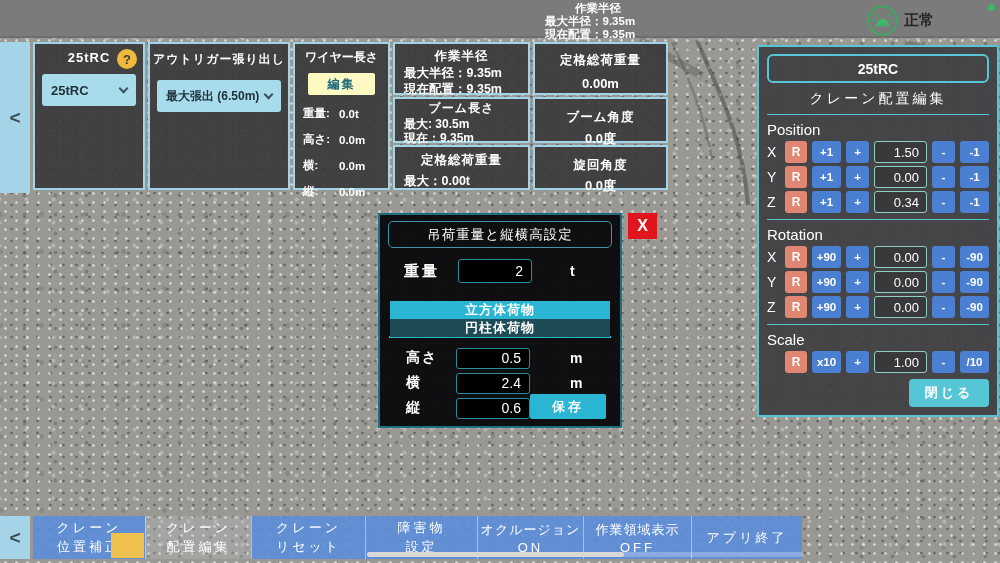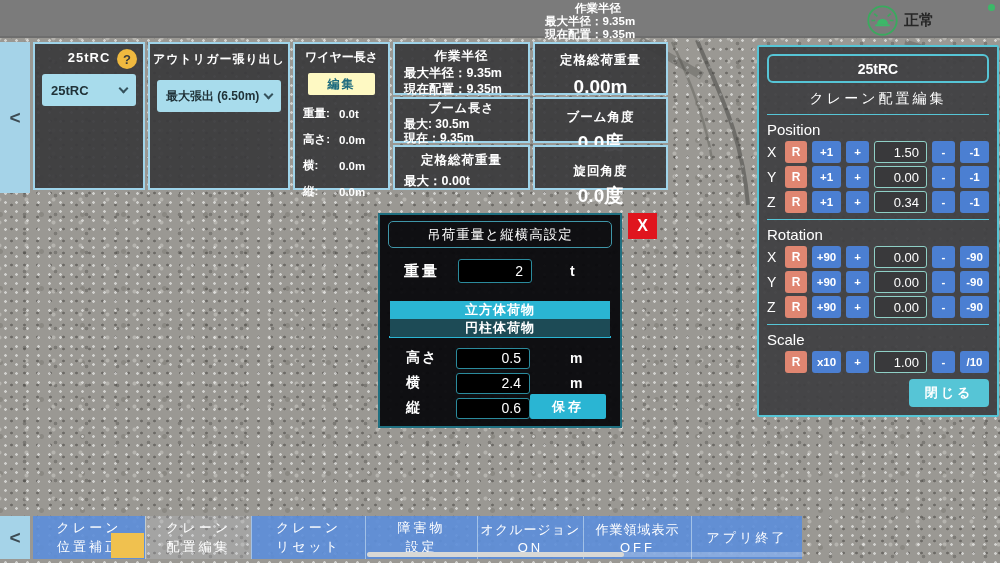--- a/index.html
+++ b/index.html
@@ -47,21 +47,21 @@
   .phead.small { font-size:12px; padding-top:7px; }
   .help-badge { position:absolute; right:6px; top:5px; width:20px; height:20px; border-radius:50%; background:#efb93f; color:#3a3a3a; font-size:13px; font-weight:bold; display:flex; align-items:center; justify-content:center; cursor:pointer; }
   .dropdown { margin:9px 7px 0; height:32px; background:#a8dcec; border-radius:3px; display:flex; align-items:center; justify-content:space-between; padding:0 9px; color:#203238; font-size:13px; font-weight:bold; cursor:pointer; }
   .dropdown.small { font-size:12px; margin-top:12px; }
   .chev { width:7px; height:7px; border-right:2px solid #35525c; border-bottom:2px solid #35525c; transform:rotate(45deg); margin-top:-4px; flex:none; }
   .edit-btn { margin:7px 13px 0; height:22px; background:#fef9c3; color:#1d6b7e; font-size:12px; font-weight:bold; letter-spacing:2px; display:flex; align-items:center; justify-content:center; border-radius:2px; cursor:pointer; }
   .load-row { display:flex; padding:0 8px; margin-top:11px; font-size:11.5px; font-weight:bold;align-items:center; }
   .load-row .ll { width:36px; }
   .infobox-title { text-align:center; font-size:12.5px; font-weight:bold; padding-top:4px; letter-spacing:1px; }
   .infobox-line { padding-left:9px; font-size:12.5px; font-weight:bold; line-height:16px; }
-  .infobox-value { text-align:center; font-size:19px; font-weight:bold; margin-top:7px; }
+  .infobox-value { text-align:center; font-size:13px; font-weight:bold; margin-top:7px; }
 
   
   .dialog { position:absolute; left:378px; top:213px; width:244px; height:215px; background:rgba(9,9,13,0.96); border:2px solid #1f6f80; z-index:6; color:#fff; }
   .dlg-title { margin:6px 8px 0; height:27px; border:1px solid #3f96a8; border-radius:5px; display:flex; align-items:center; justify-content:center; font-size:13.5px; letter-spacing:1px; }
   .dlg-close { position:absolute; left:628px; top:213px; width:29px; height:26px; background:#e0151e; color:#fff; font-size:16px; font-weight:bold; display:flex; align-items:center; justify-content:center; z-index:7; cursor:pointer; }
   .wrow { margin:10px 18px 0 24px; display:flex; align-items:center; height:26px; }
   .wrow .wl { width:54px; font-size:15px; font-weight:bold; letter-spacing:3px; }
   .dlg-input { width:74px; height:24px; background:#000; border:1px solid #2b8b9d; border-radius:3px; color:#fff; text-align:right; padding:0 8px; font-size:14px; font-family:"Liberation Sans",sans-serif; }
   .wrow .wu { margin-left:38px; font-size:14px; font-weight:bold; }
   .tabs { margin:17px 10px 0; display:flex; height:26px;flex-direction:column; }
@@ -194,21 +194,21 @@
 
   <div class="pbox" style="left:500px;top:0;width:135px;height:53px;">
     <div class="infobox-title" style="padding-top:8px;">定格総荷重量</div>
     <div class="infobox-value">0.00m</div>
   </div>
   <div class="pbox" style="left:500px;top:55px;width:135px;height:46px;">
     <div class="infobox-title" style="padding-top:10px;">ブーム角度</div>
     <div class="infobox-value" style="margin-top:4px;">0.0度</div>
   </div>
   <div class="pbox" style="left:500px;top:103px;width:135px;height:45px;">
-    <div class="infobox-title" style="padding-top:16px;">旋回角度</div>
+    <div class="infobox-title" style="padding-top:10px;">旋回角度</div>
     <div class="infobox-value" style="margin-top:3px;">0.0度</div>
   </div>
 </div>
 
 <div class="dialog">
   <div class="dlg-title">吊荷重量と縦横高設定</div>
   <div class="wrow">
     <span class="wl">重量</span>
     <input class="dlg-input" value="2" style="">
     <span class="wu">t</span>

